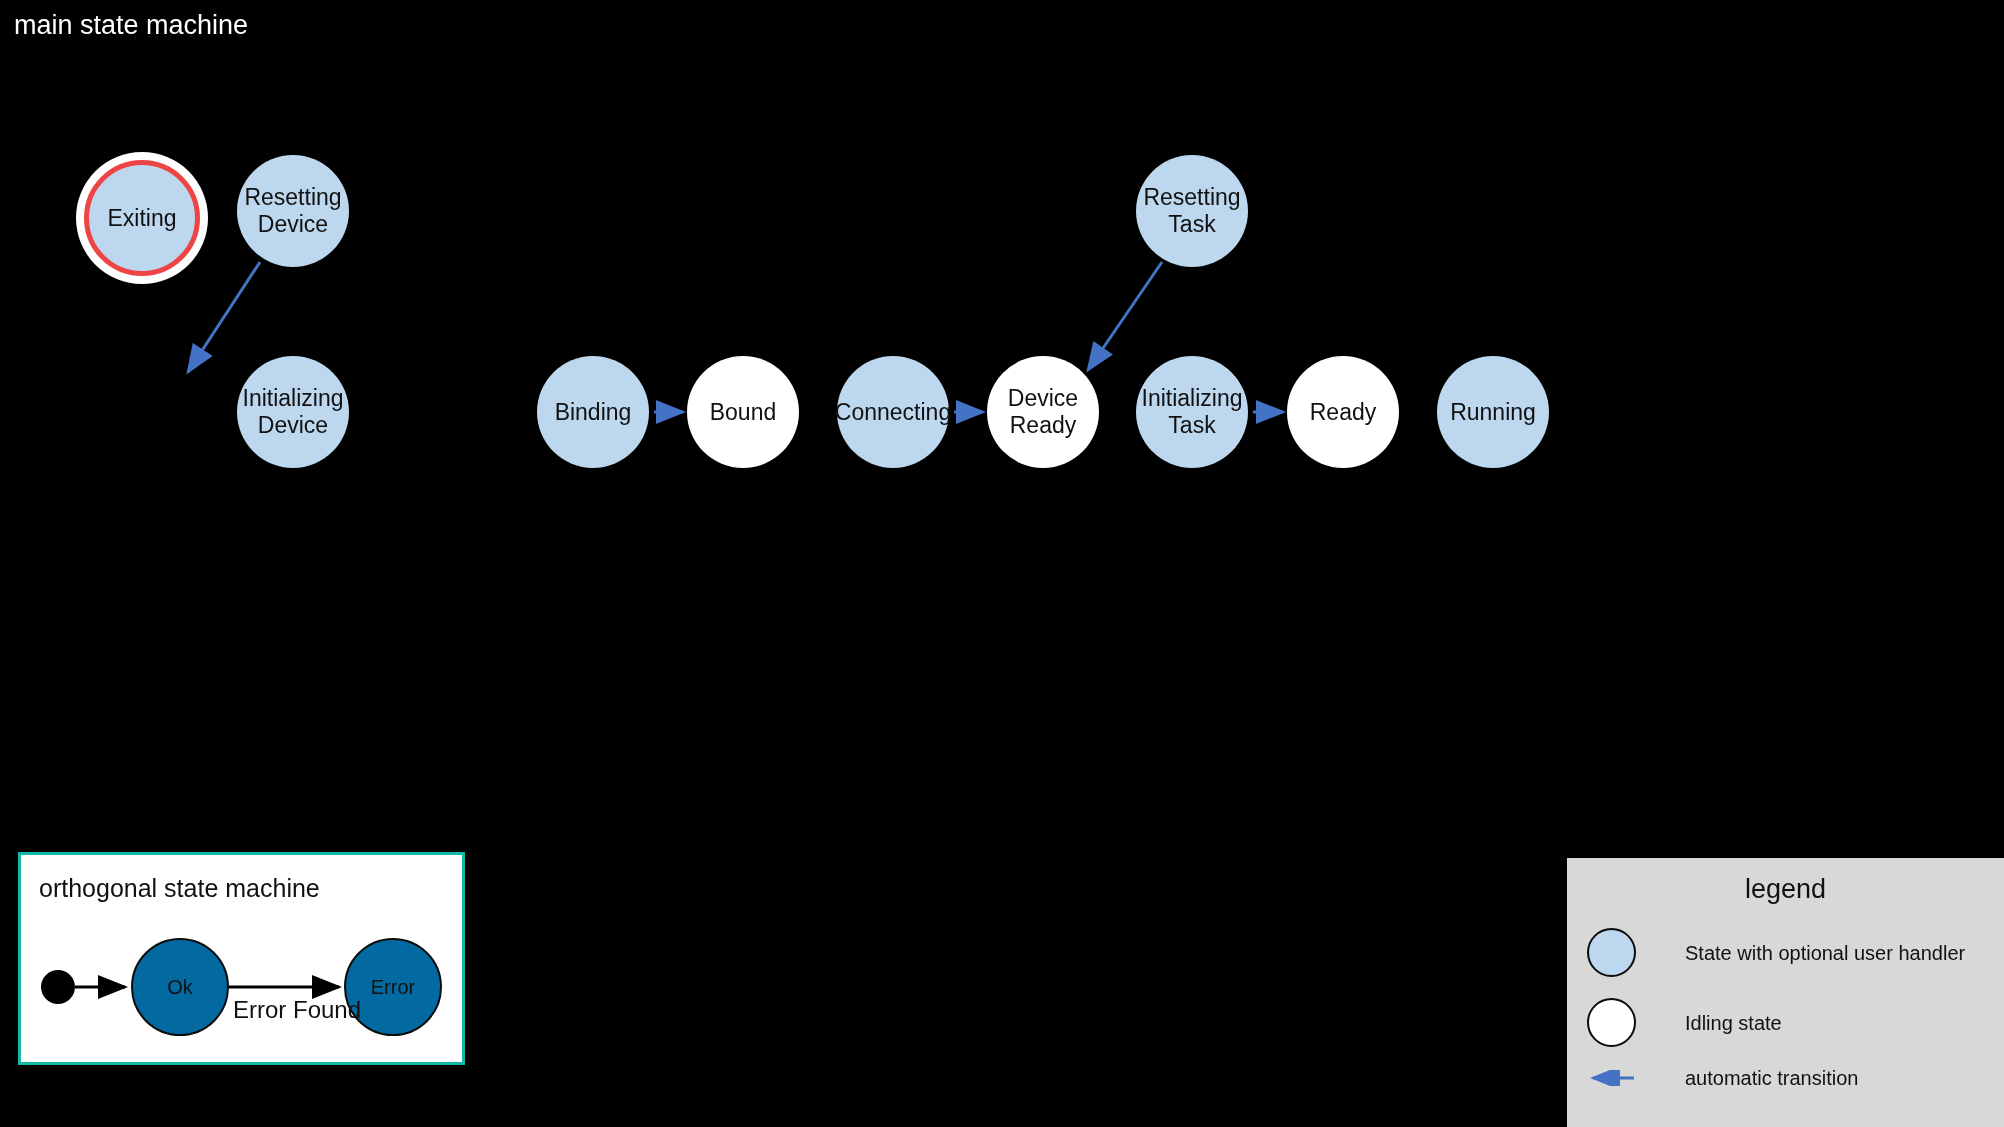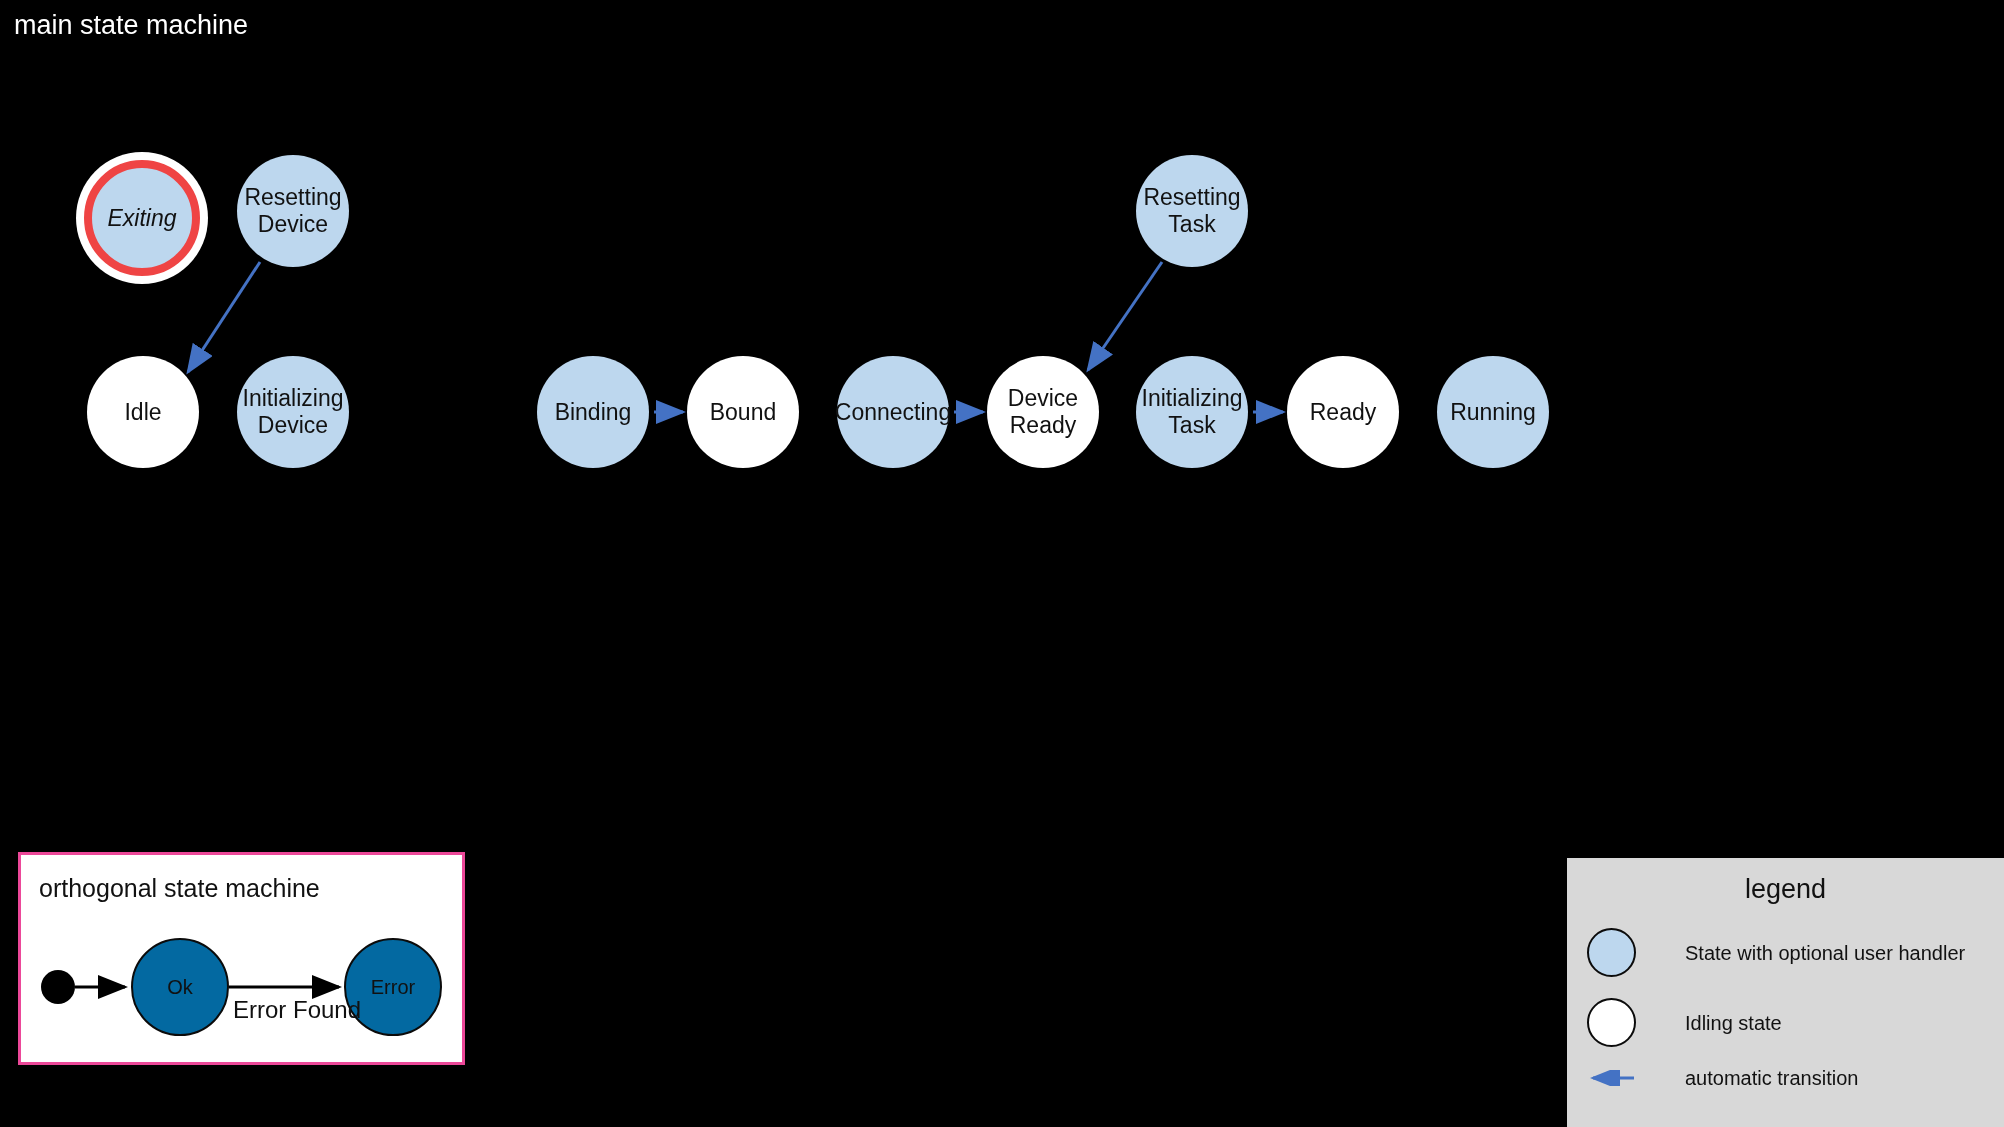--- a/index.html
+++ b/index.html
@@ -45,23 +45,22 @@
     color: #111111;
     font-size: 23px;
     line-height: 27px;
     box-sizing: border-box;
   }
   .node.fill-blue  { background: #bdd7ee; }
   .node.fill-white { background: #ffffff; }
 
   
   .node.terminal {
-    border: 8px solid #ef4444;
+    border: 5px solid #ef4444;
     box-shadow: 0 0 0 8px #ffffff;
-    font-style: italic;
   }
 
   .node .node-label { pointer-events: none; }
 
   
   #edges {
     position: absolute;
     left: 0; top: 0;
     width: 2004px;
     height: 1127px;
@@ -69,21 +68,21 @@
   }
 
   
   .ortho-panel {
     position: absolute;
     left: 18px;
     top: 852px;
     width: 447px;
     height: 213px;
     background: #ffffff;
-    border: 3px solid #ec4899;
+    border: 3px solid #14b8a6;
     box-sizing: border-box;
   }
   .ortho-title {
     position: absolute;
     left: 18px;
     top: 18px;
     font-size: 25px;
     line-height: 30px;
     color: #111111;
     white-space: nowrap;
@@ -204,23 +203,20 @@
       <span>Resetting</span><br><span>Device</span>
     </span>
   </div>
 
   <div class="node fill-blue" style="left:1136px; top:155px; width:112px; height:112px;">
     <span class="node-label">
       <span>Resetting</span><br><span>Task</span>
     </span>
   </div>
 
-  <div class="node fill-white" style="left:87px; top:356px; width:112px; height:112px;">
-    <span class="node-label">Idle</span>
-  </div>
 
   <div class="node fill-blue" style="left:237px; top:356px; width:112px; height:112px;">
     <span class="node-label">
       <span>Initializing</span><br><span>Device</span>
     </span>
   </div>
 
 
   <div class="node fill-blue" style="left:537px; top:356px; width:112px; height:112px;">
     <span class="node-label">Binding</span>

